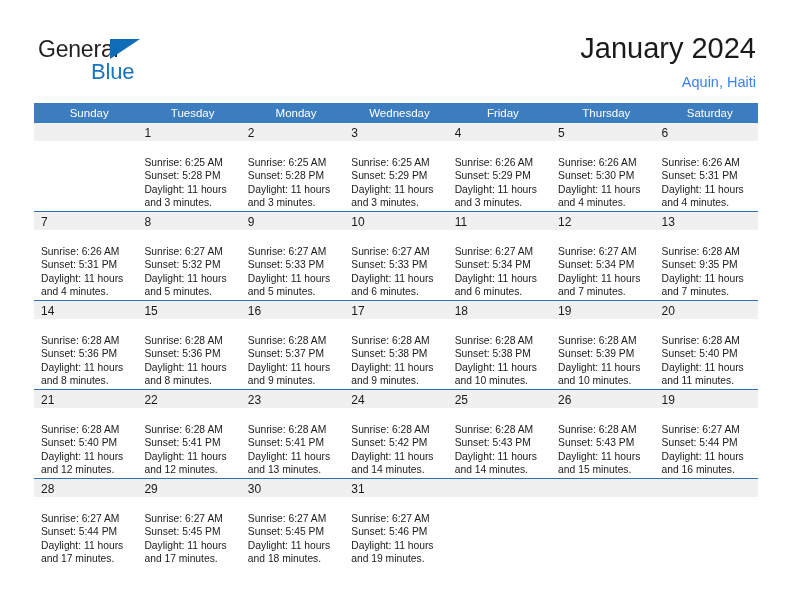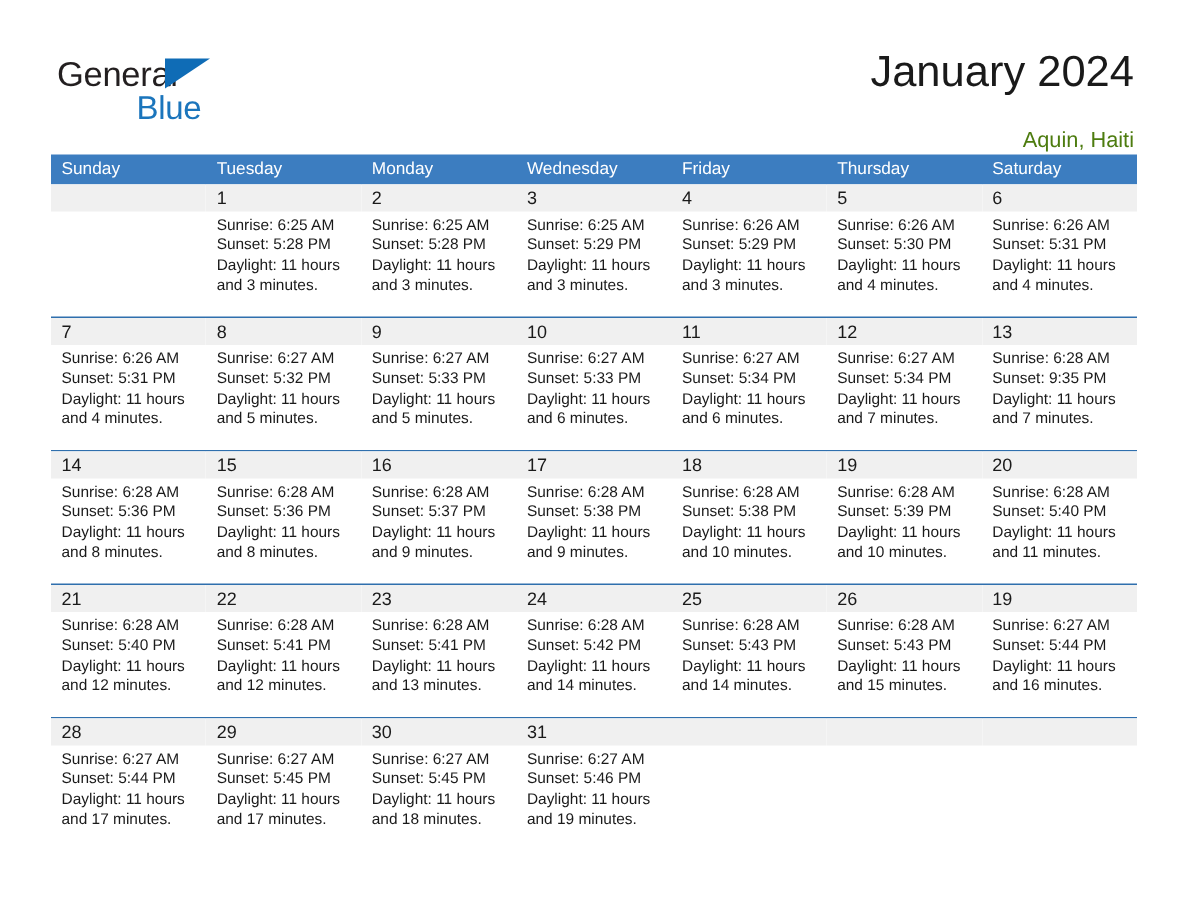--- a/index.html
+++ b/index.html
@@ -78,37 +78,38 @@
     text-align: right;
   }
   .cal-title {
     font-size: 29px;
     color: #1a1a1a;
     line-height: 36px;
     white-space: nowrap;
   }
   .cal-subtitle {
     font-size: 14.5px;
-    color: #4d7c0f;
+    color: #3b82f6;
     line-height: 20px;
-    margin-top: 18px;
+    margin-top: 6px;
     white-space: nowrap;
   }
 
   
   .calendar {
     position: absolute;
     left: 34px;
     top: 103px;
     width: 724px;
   }
   .weekdays {
     display: flex;
     background: #3c7dc0;
     height: 20px;
+    text-align: center;
   }
   .weekday {
     flex: 1 1 0;
     color: #ffffff;
     font-size: 11.5px;
     line-height: 20px;
     padding-left: 7px;
     box-sizing: border-box;
     white-space: nowrap;
     overflow: hidden;
@@ -137,20 +138,21 @@
     box-sizing: border-box;
     padding-left: 7px;
   }
   .day-num {
     font-size: 12px;
     line-height: 18px;
     color: #1a1a1a;
   }
   .day-body {
     padding: 3px 6px 0 7px;
+    margin-top: 12px;
   }
   .day-line {
     font-size: 10.3px;
     line-height: 13.4px;
     color: #1a1a1a;
     white-space: nowrap;
   }
 </style>
 </head>
 <body>

